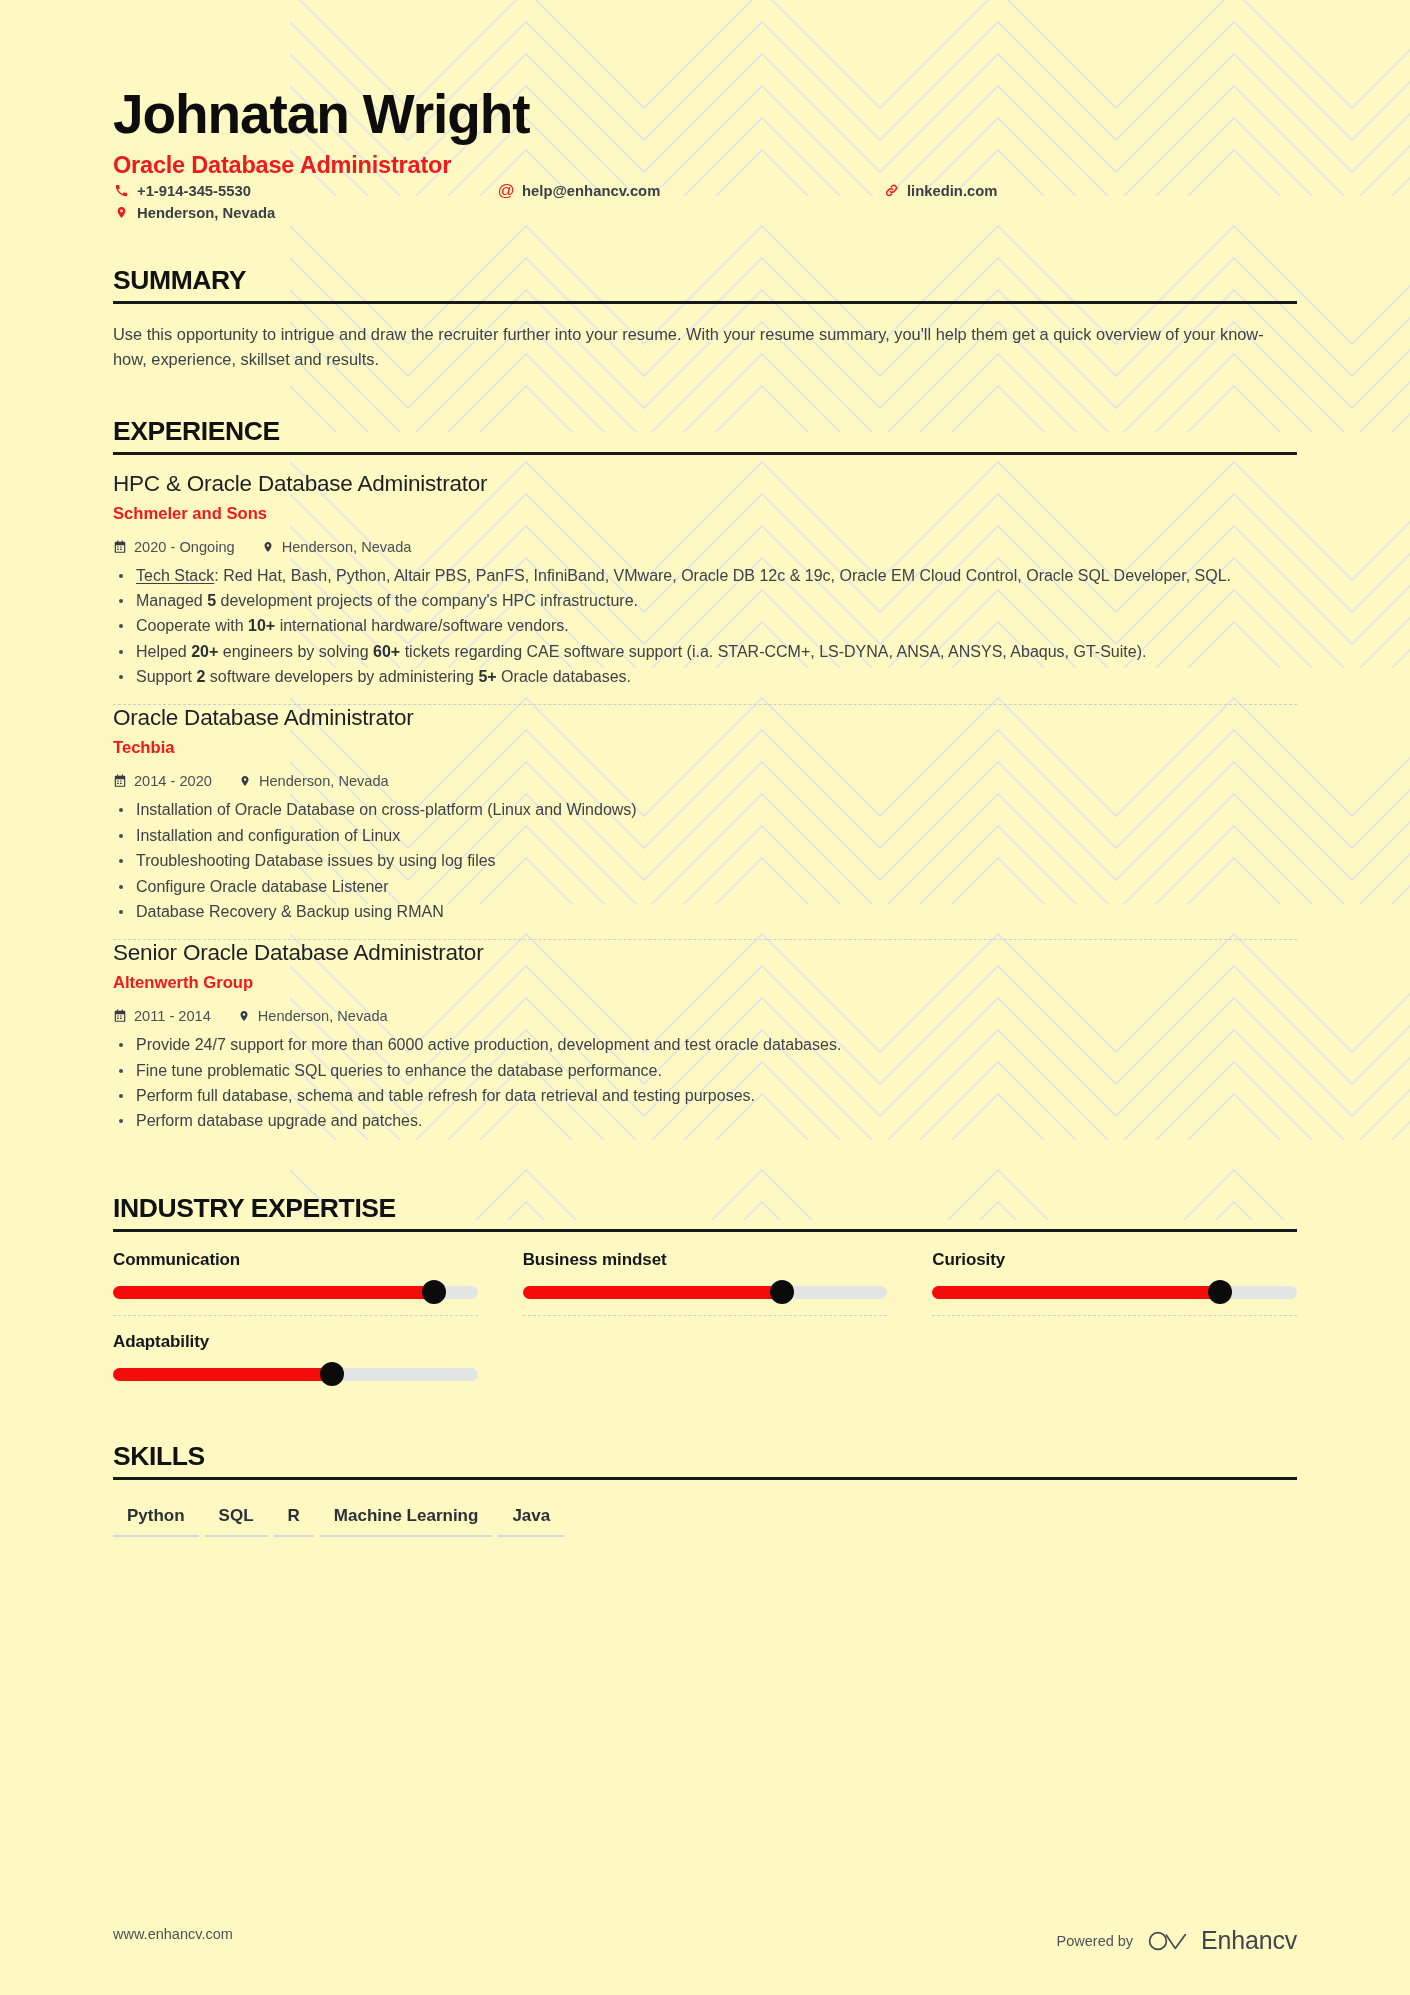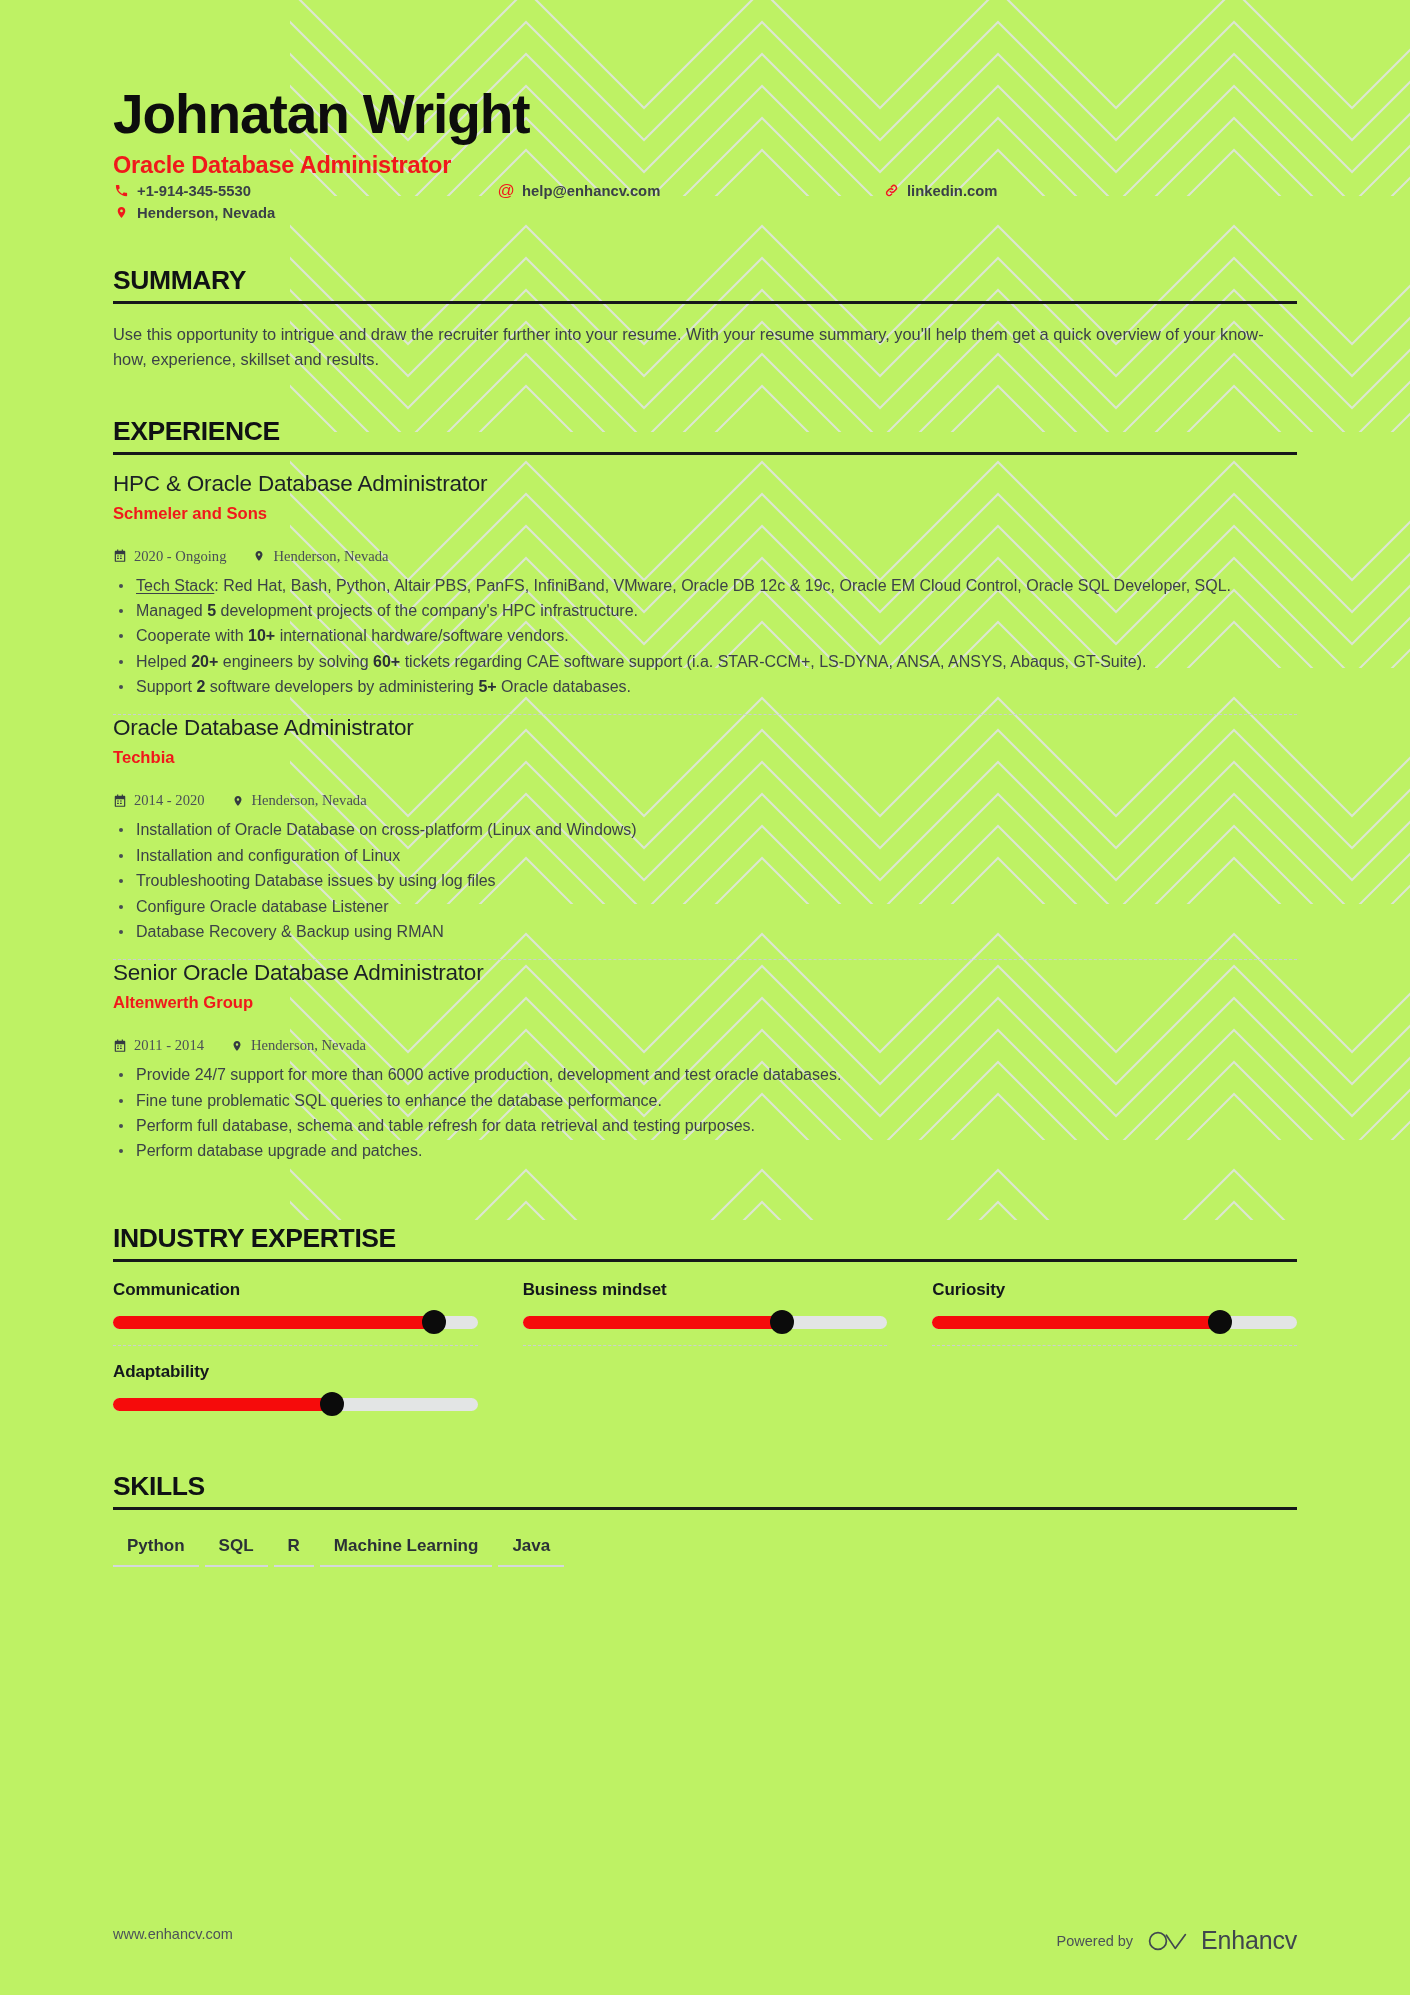--- a/index.html
+++ b/index.html
@@ -12,21 +12,21 @@
   body {
     font-family: "Liberation Sans", sans-serif;
     color: #2e3338;
     -webkit-font-smoothing: antialiased;
   }
 
   .page {
     position: relative;
     width: 1410px;
     min-height: 1995px;
-    background: #bef264;
+    background: #fef9c3;
     overflow: hidden;
   }
 
   
   .bg-pattern {
     position: absolute;
     top: -40px;
     right: -60px;
     width: 1180px;
     height: 1260px;
@@ -141,24 +141,23 @@
     font-size: 16.6px;
     font-weight: 700;
     color: #f0191b;
     margin-top: 7px;
   }
 
   .exp-meta {
     display: flex;
     align-items: center;
     gap: 26px;
-    margin-top: 24px;
+    margin-top: 15px;
     font-size: 14.6px;
     color: #4a5056;
-    font-family: Liberation Serif, serif;
   }
 
   .meta-item {
     display: flex;
     align-items: center;
     gap: 7px;
     white-space: nowrap;
   }
   .meta-ico {
     display: inline-flex;

